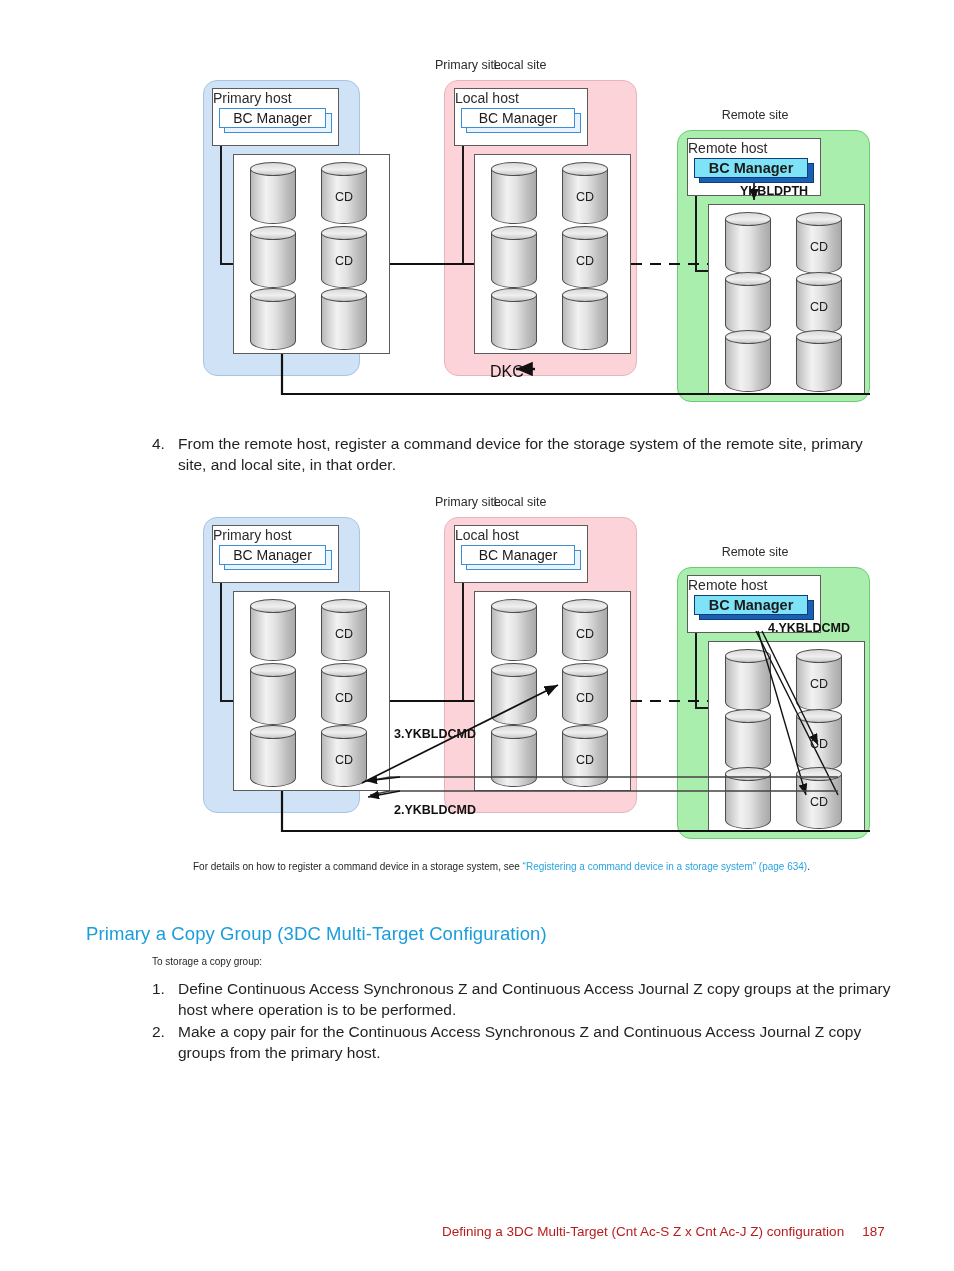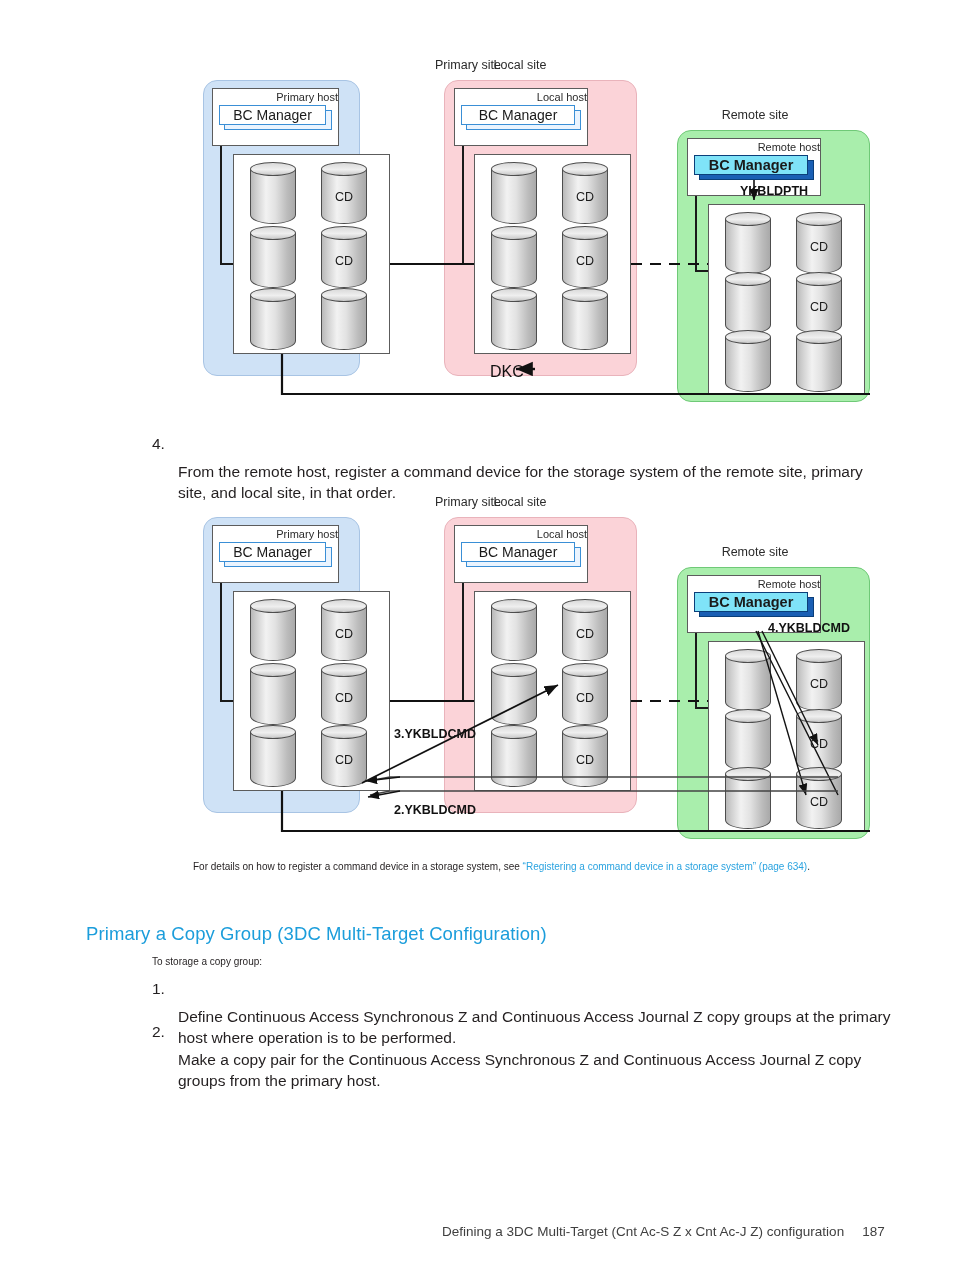--- a/index.html
+++ b/index.html
@@ -27,21 +27,21 @@
 
   .numbered {
     position: absolute;
     display: flex;
   }
   .numbered .num {
     width: 26px;
     flex: 0 0 26px;
     text-align: left;
   }
-  .numbered .txt { flex: 1 1 auto; margin-top: 28px; }
+  .numbered .txt { flex: 1 1 auto; }
 
   .para {
     position: absolute;
     font-size: 10px;
     line-height: 1.35;
     color: #231f20;
   }
 
   .link { color: #2aa3e0; }
 
@@ -50,21 +50,21 @@
     margin: 0;
     font-size: 18.5px;
     font-weight: 400;
     color: #1b9ddb;
     letter-spacing: 0.1px;
   }
 
   .footer {
     position: absolute;
     font-size: 13.5px;
-    color: #404040;
+    color: #b91c1c;
     white-space: nowrap;
   }
   .footer .pageno { margin-left: 18px; }
 
   
   .diagram {
     position: absolute;
     width: 690px;
     height: 352px;
   }
@@ -88,22 +88,22 @@
   }
 
   .host-box {
     position: absolute;
     background: #ffffff;
     border: 1.6px solid #5c5c5c;
     box-sizing: border-box;
     padding-top: 2px;
   }
   .host-title {
-    font-size: 11px;
-    text-align: right;
+    font-size: 14px;
+    text-align: left;
     color: #2b2b2b;
     line-height: 1.1;
     margin-bottom: 2px;
   }
   .bcm {
     position: relative;
     margin: 0 6px 6px 6px;
     height: 25px;
     text-align: center;
   }

